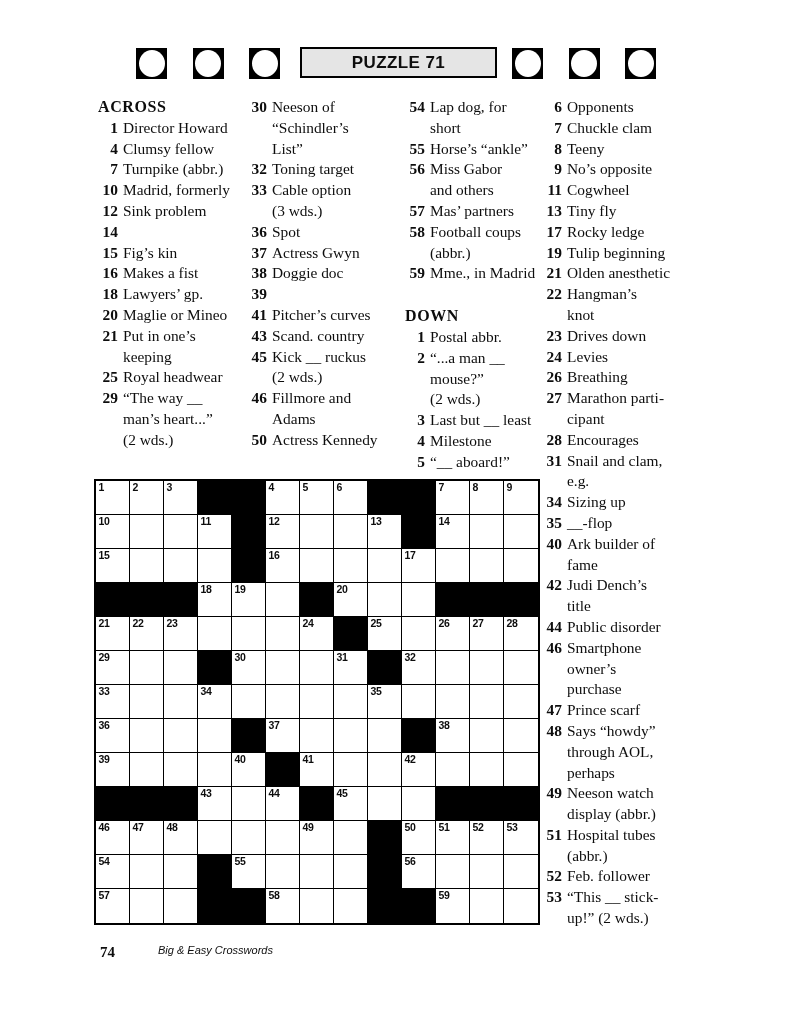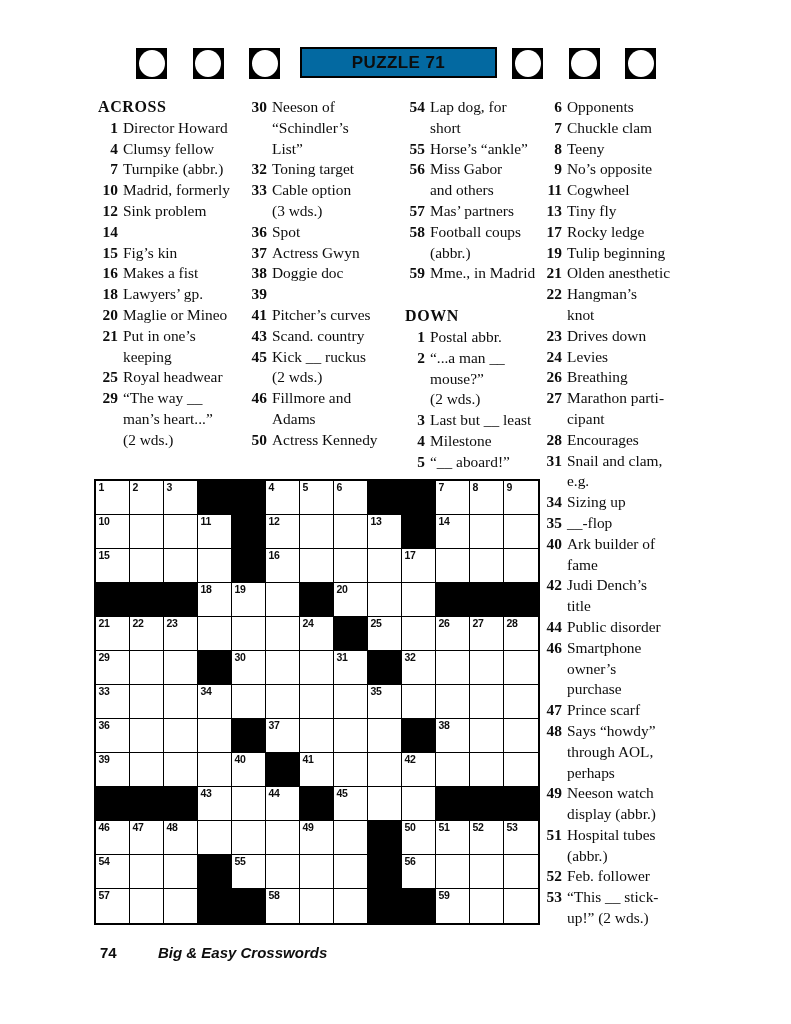--- a/index.html
+++ b/index.html
@@ -9,21 +9,21 @@
   }
   
   .orn-row{position:absolute;top:48px;display:flex;gap:25.5px;}
   #orn-left{left:136px;}
   #orn-right{left:512px;}
   .ornament{width:31px;height:31px;background:#000;position:relative;flex:none;}
   .ornament .circle{position:absolute;left:2.5px;top:2px;width:26px;height:27px;background:#fff;border-radius:50%;}
   
   .title-box{
     position:absolute;left:300px;top:47px;width:197px;height:31px;
-    border:2px solid #000;box-sizing:border-box;background:#0369a1;
+    border:2px solid #000;box-sizing:border-box;background:#e5e5e5;
     display:flex;align-items:center;justify-content:center;
   }
   .title-box span{font-family:"Liberation Sans",sans-serif;font-weight:bold;font-size:17px;letter-spacing:.4px;}
   
   .clue-col{position:absolute;top:97px;}
   #col0{left:96px;width:150px;}
   #col1{left:245px;width:148px;}
   #col2{left:403px;width:150px;}
   #col3{left:540px;width:175px;}
   .sec-header{font-weight:bold;font-size:16px;line-height:20.8px;letter-spacing:.6px;padding-left:2px;}
@@ -37,22 +37,22 @@
     display:grid;grid-template-columns:repeat(13,34px);grid-template-rows:repeat(13,34px);
   }
   .cell{position:relative;box-sizing:border-box;background:#fff;
     border-right:1.5px solid #000;border-bottom:1.5px solid #000;}
   .cell:nth-child(13n){border-right:none;}
   .cell:nth-last-child(-n+13){border-bottom:none;}
   .cell.black{background:#000;}
   .cnum{position:absolute;top:1px;left:2.5px;font-family:"Liberation Sans",sans-serif;
     font-weight:bold;font-size:10.5px;line-height:11px;letter-spacing:-.3px;}
   
-  .footer-num{position:absolute;left:100px;top:944px;font-family:Liberation Sans, sans-serif;font-weight:bold;font-size:15px;}
-  .footer-title{position:absolute;left:158px;top:944px;font-family:"Liberation Sans",sans-serif;font-weight:bold;font-style:italic;font-size:15px;}
+  .footer-num{position:absolute;left:100px;top:944px;font-family:Liberation Serif, serif;font-weight:bold;font-size:15px;}
+  .footer-title{position:absolute;left:158px;top:944px;font-family:"Liberation Sans",sans-serif;font-weight:normal;font-style:italic;font-size:11px;}
 </style>
 </head>
 <body>
 
 <div class="orn-row" id="orn-left">
     <div class="ornament">
       <div class="circle"></div>
     </div>
     <div class="ornament">
       <div class="circle"></div>

